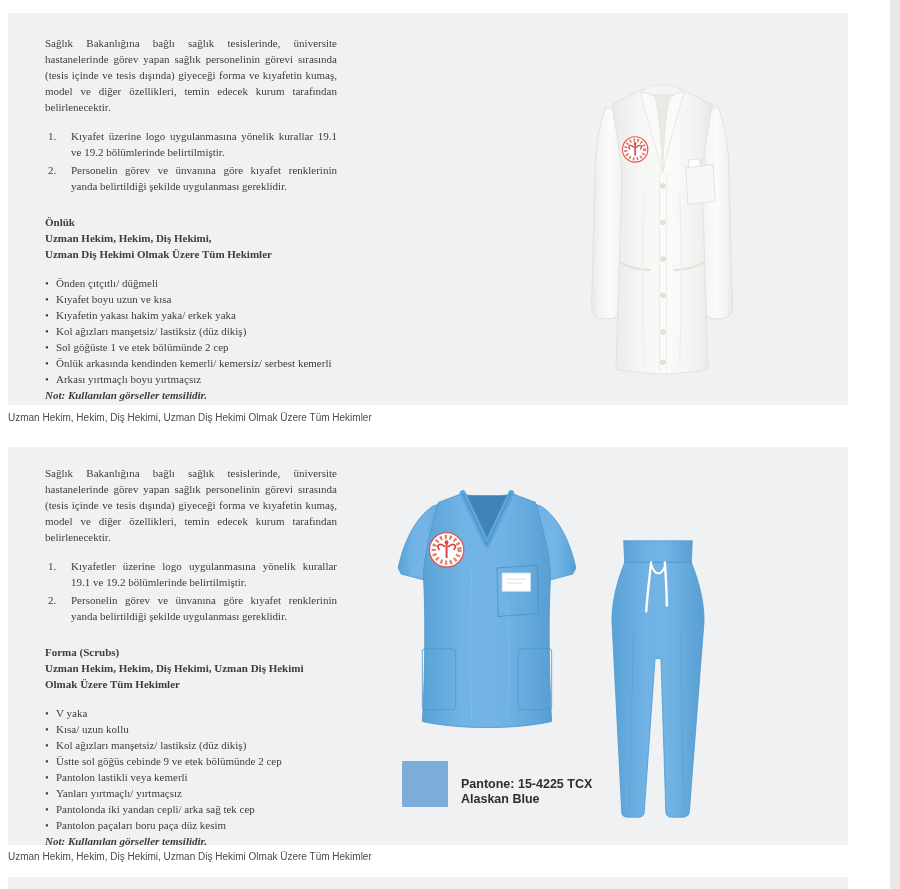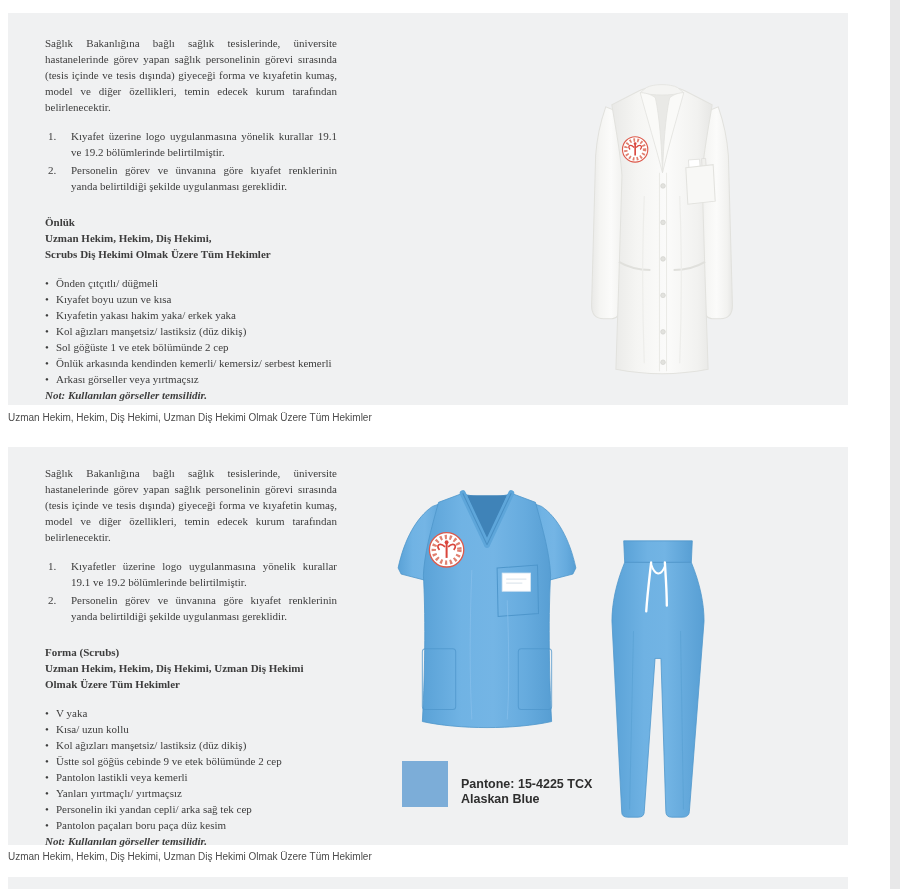--- a/index.html
+++ b/index.html
@@ -47,30 +47,30 @@
   <section class="panel" id="panel1">
     <div class="text-col">
       <p class="intro">Sağlık Bakanlığına bağlı sağlık tesislerinde, üniversite hastanelerinde görev yapan sağlık personelinin görevi sırasında (tesis içinde ve tesis dışında) giyeceği forma ve kıyafetin kumaş, model ve diğer özellikleri, temin edecek kurum tarafından belirlenecektir.</p>
       <ol class="rules">
         <li>Kıyafet üzerine logo uygulanmasına yönelik kurallar 19.1 ve 19.2 bölümlerinde belirtilmiştir.</li>
         <li>Personelin görev ve ünvanına göre kıyafet renklerinin yanda belirtildiği şekilde uygulanması gereklidir.</li>
       </ol>
       <div class="heading-block">
         <p class="h">Önlük</p>
         <p class="h">Uzman Hekim, Hekim, Diş Hekimi,</p>
-        <p class="h">Scrubs Diş Hekimi Olmak Üzere Tüm Hekimler</p>
+        <p class="h">Uzman Diş Hekimi Olmak Üzere Tüm Hekimler</p>
       </div>
       <ul class="bullets">
         <li>Önden çıtçıtlı/ düğmeli</li>
         <li>Kıyafet boyu uzun ve kısa</li>
         <li>Kıyafetin yakası hakim yaka/ erkek yaka</li>
         <li>Kol ağızları manşetsiz/ lastiksiz (düz dikiş)</li>
         <li>Sol göğüste 1 ve etek bölümünde 2 cep</li>
         <li>Önlük arkasında kendinden kemerli/ kemersiz/ serbest  kemerli</li>
-        <li>Arkası görseller veya yırtmaçsız</li>
+        <li>Arkası yırtmaçlı boyu yırtmaçsız</li>
       </ul>
       <p class="note">Not: Kullanılan görseller temsilidir.</p>
     </div>
 
     <div class="coat-figure">
       <svg viewBox="0 0 225 305" xmlns="http://www.w3.org/2000/svg">
         <defs>
           <linearGradient id="coatG" x1="0" y1="0" x2="1" y2="0">
             <stop offset="0" stop-color="#e9e9e7"></stop>
             <stop offset="0.25" stop-color="#f5f5f3"></stop>
@@ -136,21 +136,21 @@
         <p class="h">Uzman Hekim, Hekim, Diş Hekimi, Uzman Diş Hekimi</p>
         <p class="h">Olmak Üzere Tüm Hekimler</p>
       </div>
       <ul class="bullets">
         <li>V yaka</li>
         <li>Kısa/ uzun kollu</li>
         <li>Kol ağızları manşetsiz/ lastiksiz (düz dikiş)</li>
         <li>Üstte sol göğüs cebinde 9 ve etek bölümünde 2 cep</li>
         <li>Pantolon  lastikli veya kemerli</li>
         <li>Yanları yırtmaçlı/ yırtmaçsız</li>
-        <li>Personelin iki yandan cepli/ arka  sağ tek cep</li>
+        <li>Pantolonda iki yandan cepli/ arka  sağ tek cep</li>
         <li>Pantolon paçaları boru paça düz kesim</li>
       </ul>
       <p class="note">Not: Kullanılan görseller temsilidir.</p>
     </div>
 
     <div class="scrub-top-figure">
       <svg viewBox="0 0 200 275" xmlns="http://www.w3.org/2000/svg">
         <defs>
           <linearGradient id="scrubG" x1="0" y1="0" x2="1" y2="0">
             <stop offset="0" stop-color="#5aa2d7"></stop>

